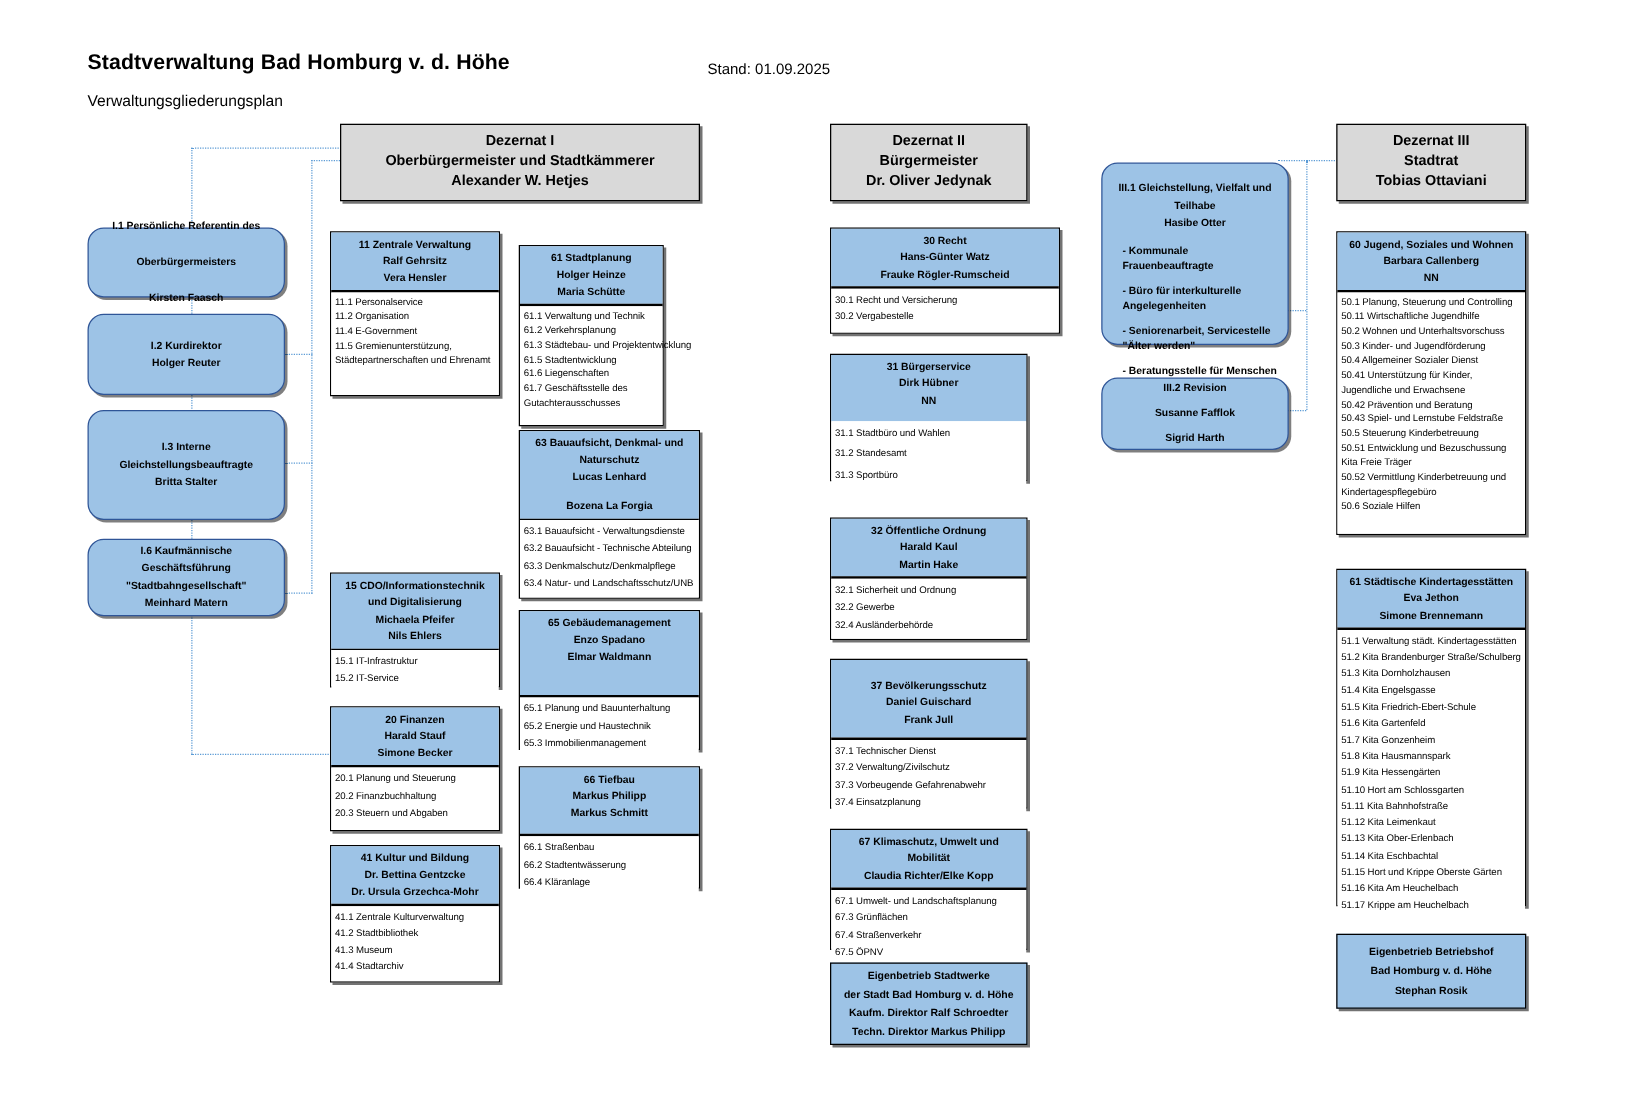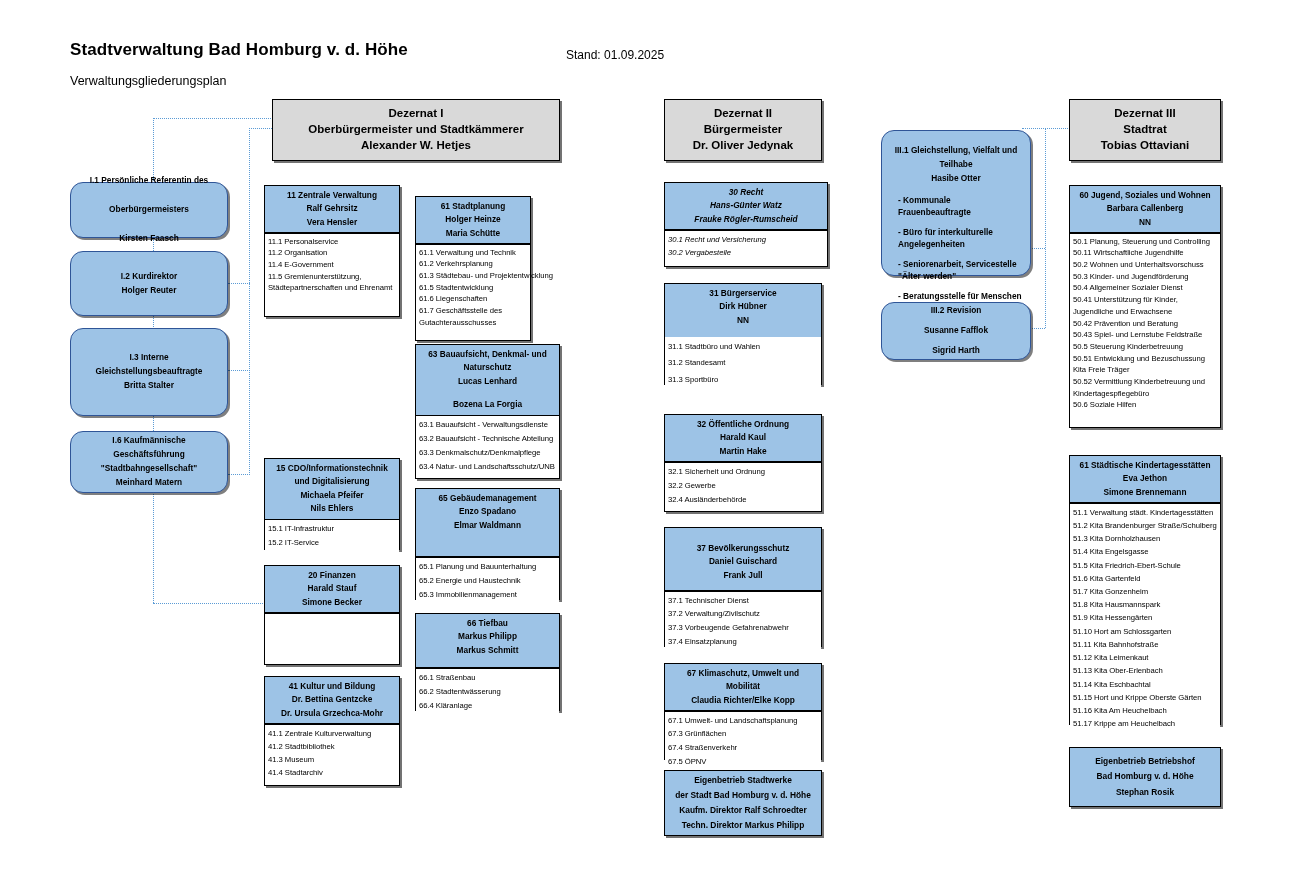--- a/index.html
+++ b/index.html
@@ -169,20 +169,25 @@
     </div>
   </div>
 
   <div class="box unit" style="left:264px;top:565px;width:136px;height:100px;">
     <div class="head">
       <div>20 Finanzen</div>
       <div>Harald Stauf</div>
       <div>Simone Becker</div>
     </div>
     <div class="sep"></div>
+    <div class="list">
+      <div class="li" style="line-height:1.85">20.1 Planung und Steuerung</div>
+      <div class="li" style="line-height:1.85">20.2 Finanzbuchhaltung</div>
+      <div class="li" style="line-height:1.85">20.3 Steuern und Abgaben</div>
+    </div>
   </div>
 
   <div class="box unit" style="left:264px;top:676px;width:136px;height:110px;">
     <div class="head">
       <div>41 Kultur und Bildung</div>
       <div>Dr. Bettina Gentzcke</div>
       <div>Dr. Ursula Grzechca-Mohr</div>
     </div>
     <div class="sep"></div>
     <div class="list">
@@ -249,21 +254,21 @@
       <div>Markus Schmitt</div>
     </div>
     <div class="sep"></div>
     <div class="list">
       <div class="li" style="line-height:1.85">66.1 Straßenbau</div>
       <div class="li" style="line-height:1.85">66.2 Stadtentwässerung</div>
       <div class="li" style="line-height:1.85">66.4 Kläranlage</div>
     </div>
   </div>
 
-  <div class="box unit" style="left:664px;top:182px;width:164px;height:85px;font-style:italic;">
+  <div class="box unit" style="left:664px;top:182px;width:184px;height:85px;">
     <div class="head">
       <div>30 Recht</div>
       <div>Hans-Günter Watz</div>
       <div>Frauke Rögler-Rumscheid</div>
     </div>
     <div class="sep"></div>
     <div class="list">
       <div class="li" style="line-height:1.75">30.1 Recht und Versicherung</div>
       <div class="li" style="line-height:1.75">30.2 Vergabestelle</div>
     </div>

